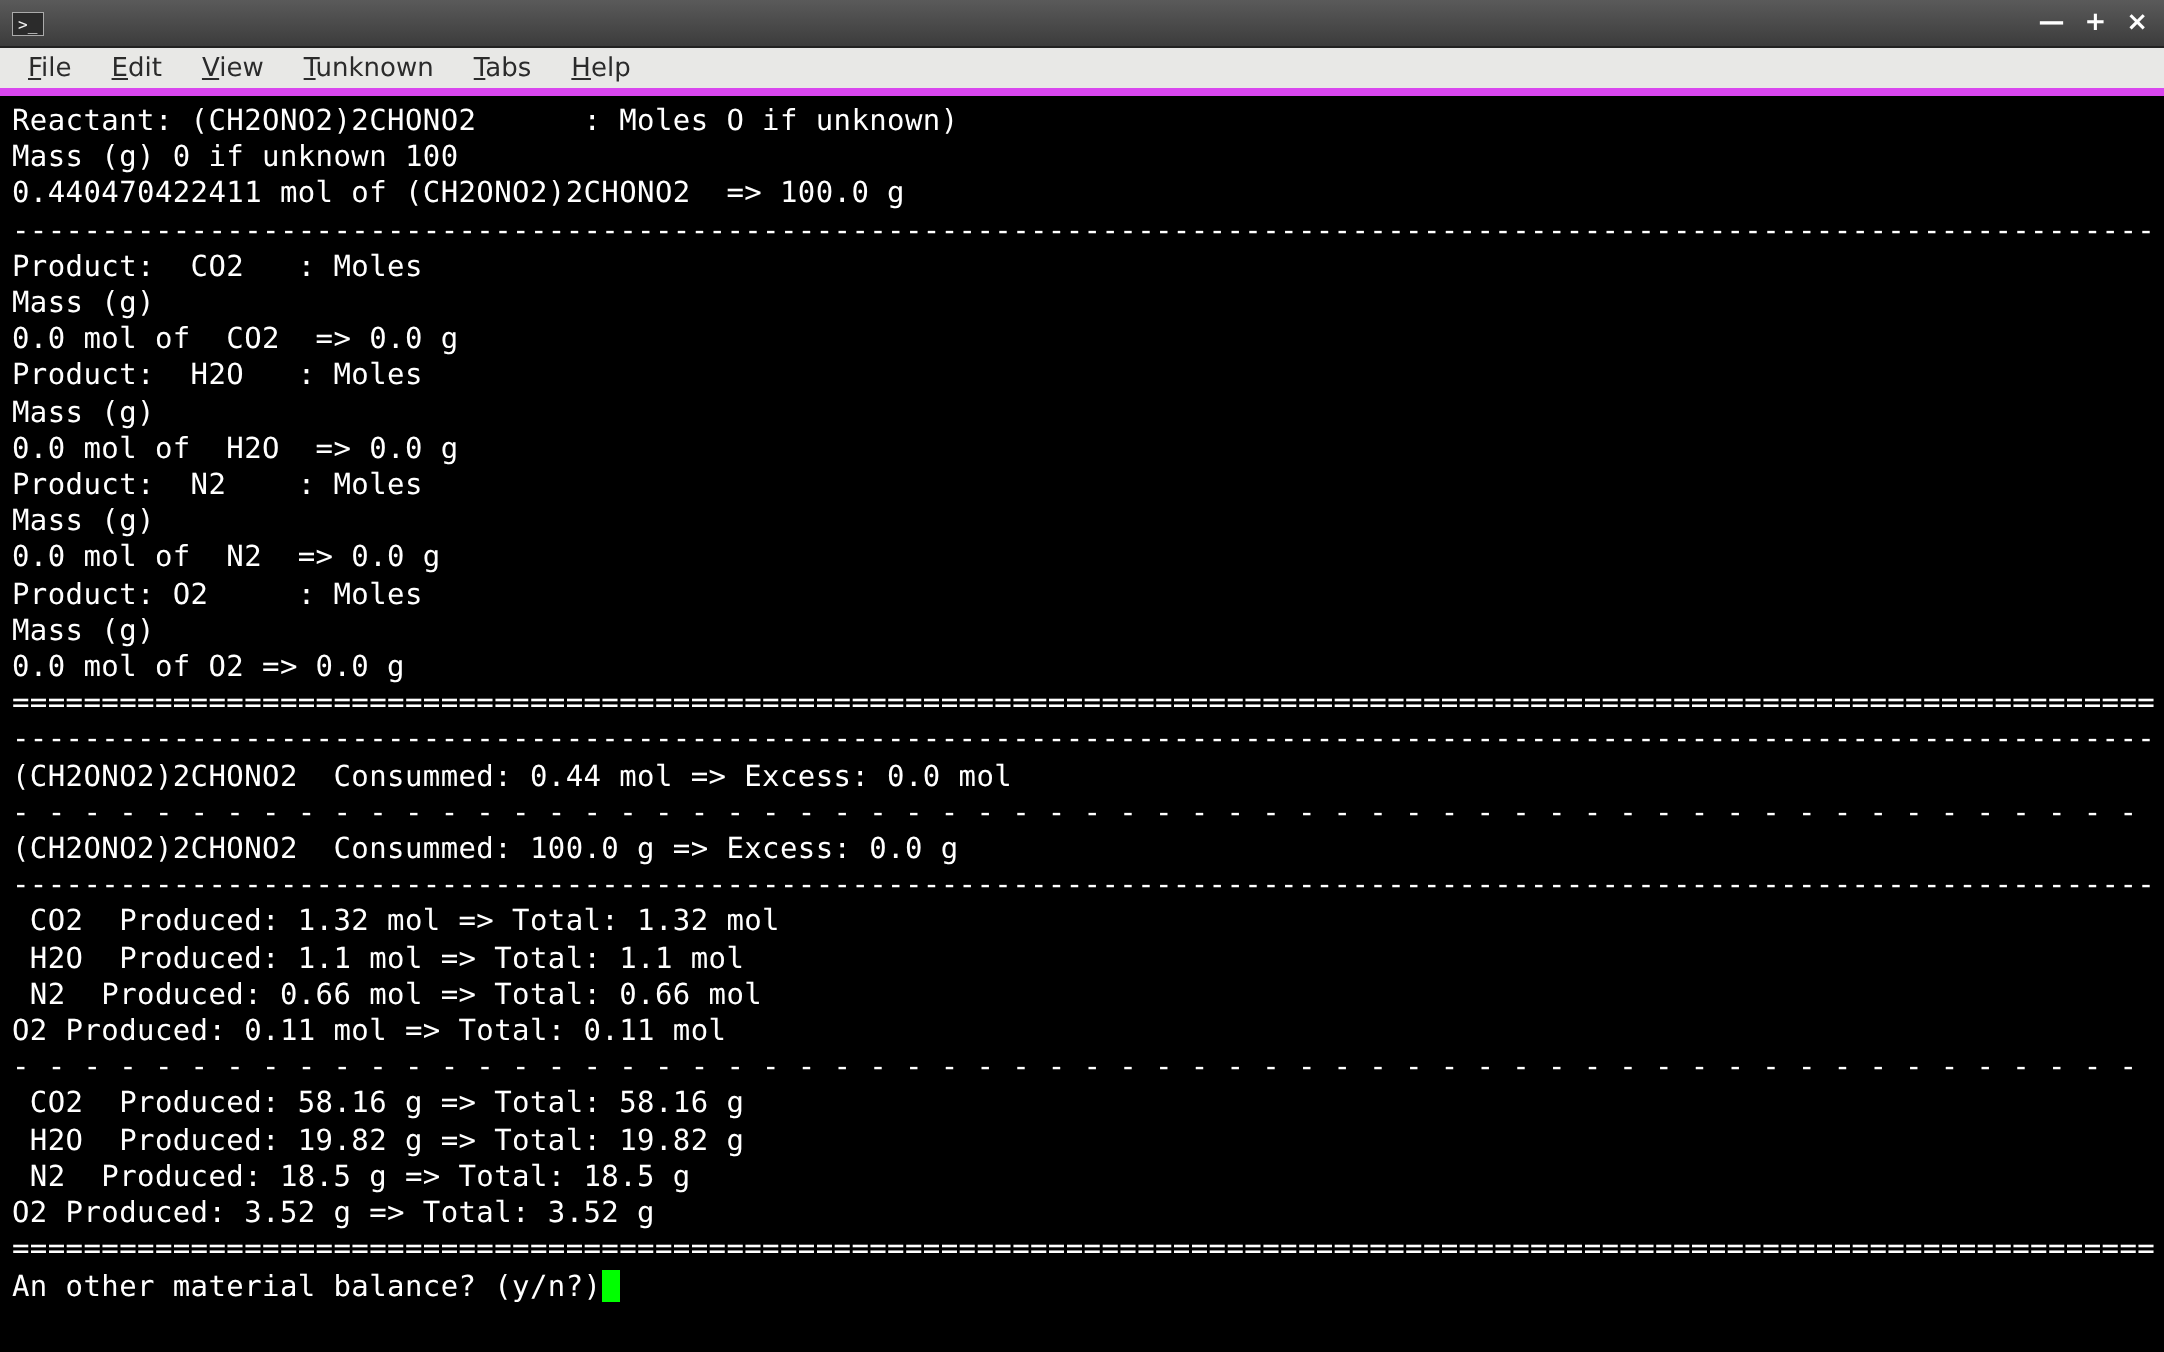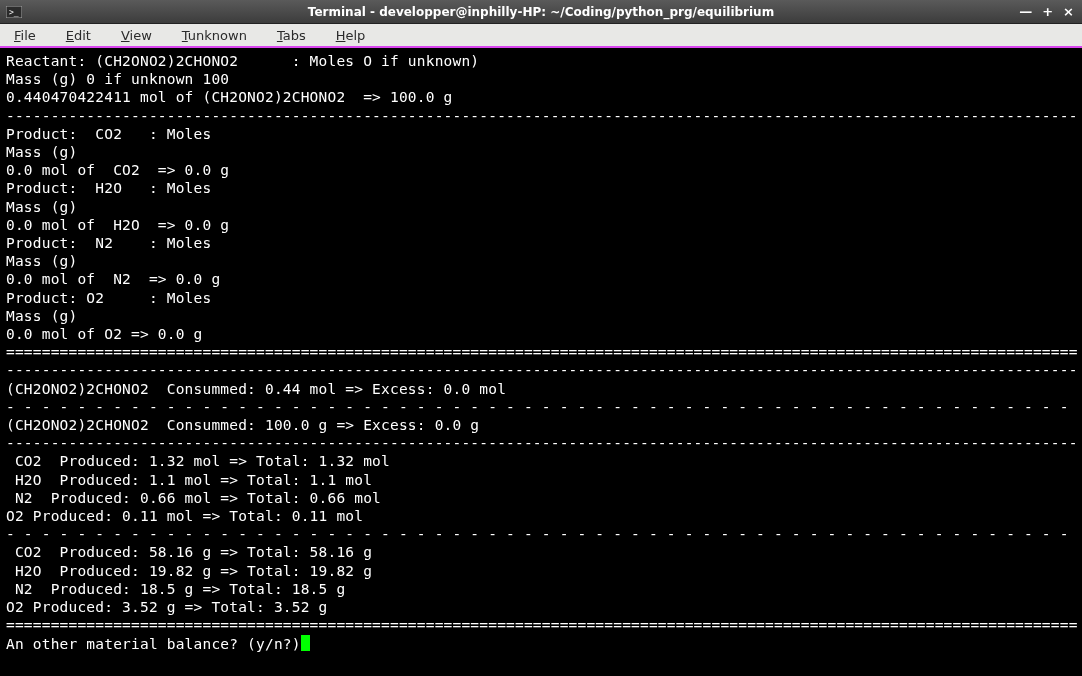--- a/index.html
+++ b/index.html
@@ -46,25 +46,25 @@
     font-weight: bold;
     font-size: 13px;
   }
   .window-controls span { cursor: pointer; }
   .menubar {
     background: #e8e8e6;
     height: 24px;
     display: flex;
     align-items: center;
     padding: 0 6px;
-    gap: 14px;
+    gap: 4px;
     font-family: "DejaVu Sans", sans-serif;
     font-size: 13px;
     color: #2b2b2b;
-    border-bottom: 2px solid #d946ef;
+    border-bottom: 4px solid #d946ef;
   }
   .menubar .menu-item {
     padding: 2px 8px;
     cursor: pointer;
   }
   .menubar .menu-item .ul { text-decoration: underline; }
   .terminal {
     background: #000;
     color: #fff;
     padding: 4px 6px;
@@ -86,21 +86,20 @@
 </head>
 <body>
 
 <div class="titlebar">
   <span class="app-icon">
     <svg width="16" height="12" viewBox="0 0 16 12">
       <rect x="0" y="0" width="16" height="12" fill="#2b2b2b" stroke="#aaa" stroke-width="1"></rect>
       <text x="3" y="9" font-size="8" fill="#eee" font-family="monospace">&gt;_</text>
     </svg>
   </span>
-  <div class="title-text">Terminal - developper@inphilly-HP: ~/Coding/python_prg/equilibrium</div>
   <div class="window-controls">
     <span>—</span>
     <span>+</span>
     <span>×</span>
   </div>
 </div>
 
 <div class="menubar">
   <div class="menu-item"><span class="ul">F</span><span>ile</span></div>
   <div class="menu-item"><span class="ul">E</span><span>dit</span></div>

